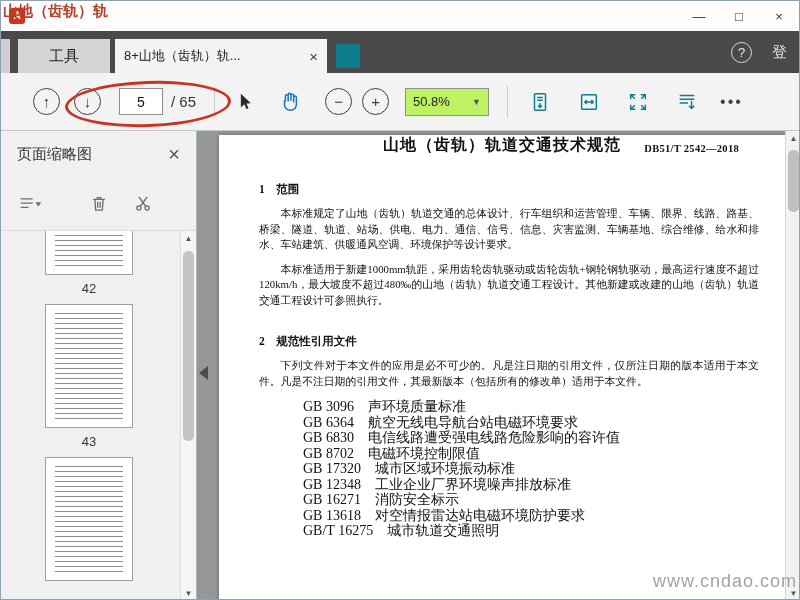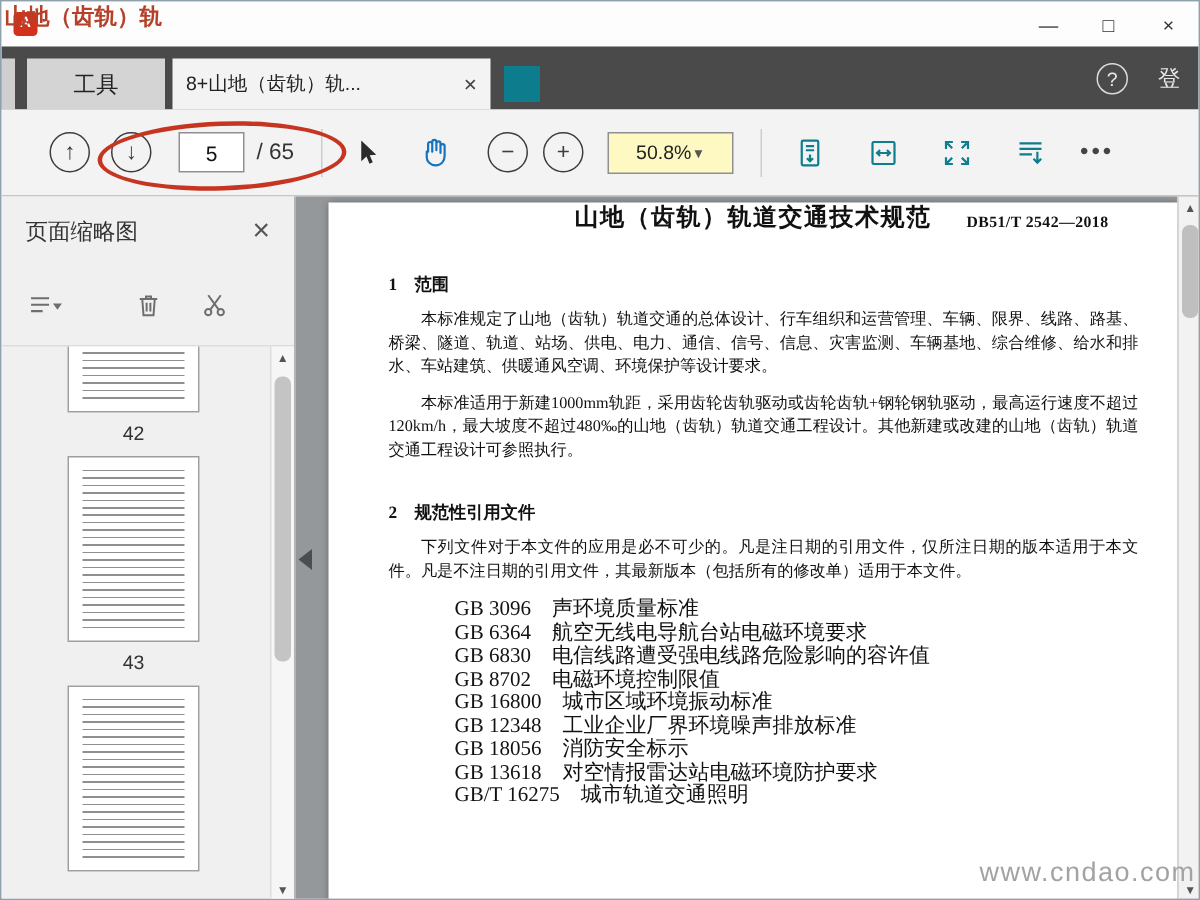--- a/index.html
+++ b/index.html
@@ -38,22 +38,22 @@
   
   .toolbar { position:absolute; top:72px; left:0; width:100%; height:58px; background:#f3f3f3;
     border-bottom:1px solid #c6c6c6; display:flex; align-items:center; }
   .circle-btn { width:27px; height:27px; border:1.7px solid #3d3d3d; border-radius:50%;
     display:flex; align-items:center; justify-content:center; font-size:15px; color:#3d3d3d; flex:0 0 auto; }
   .page-box { width:44px; height:27px; background:#fff; border:1px solid #8f8f8f;
     display:flex; align-items:center; justify-content:center; font-size:14px; color:#111; }
   .page-total { font-size:15px; color:#333; white-space:pre; }
   .tb-sep { width:1px; height:32px; background:#cdcdcd; flex:0 0 auto; }
   .tool-icon { width:27px; height:27px; display:flex; align-items:center; justify-content:center; flex:0 0 auto; }
-  .zoom-box { width:84px; height:28px; background:#fef9c3; border:1px solid #8f8f8f;
-    display:flex; align-items:center; font-size:13px; color:#222; padding:0 18px; }
+  .zoom-box { width:84px; height:28px; background:#bef264; border:1px solid #8f8f8f;
+    display:flex; align-items:center; font-size:13px; color:#222; padding:0 7px; }
   .zoom-box .caret { margin-left:auto; font-size:9px; color:#555; }
   .more-dots { font-size:16px; letter-spacing:2px; color:#444; }
 
   .red-ellipse { position:absolute; left:64px; top:80px; width:166px; height:46px;
     border:3px solid #c53522; border-radius:50%; transform:rotate(-2deg); z-index:60; pointer-events:none; }
 
   
   .sidebar { position:absolute; top:130px; left:0; width:196px; height:470px; background:#f0f0f0;
     border-right:1px solid #b3b3b3; }
   .sb-header { height:46px; display:flex; align-items:center; padding:0 16px; font-size:15px; color:#333; }
@@ -236,23 +236,23 @@
         <div class="sec-head">1　范围</div>
         <div class="para">本标准规定了山地（齿轨）轨道交通的总体设计、行车组织和运营管理、车辆、限界、线路、路基、桥梁、隧道、轨道、站场、供电、电力、通信、信号、信息、灾害监测、车辆基地、综合维修、给水和排水、车站建筑、供暖通风空调、环境保护等设计要求。</div>
         <div class="para">本标准适用于新建1000mm轨距，采用齿轮齿轨驱动或齿轮齿轨+钢轮钢轨驱动，最高运行速度不超过120km/h，最大坡度不超过480‰的山地（齿轨）轨道交通工程设计。其他新建或改建的山地（齿轨）轨道交通工程设计可参照执行。</div>
         <div class="sec-head">2　规范性引用文件</div>
         <div class="para">下列文件对于本文件的应用是必不可少的。凡是注日期的引用文件，仅所注日期的版本适用于本文件。凡是不注日期的引用文件，其最新版本（包括所有的修改单）适用于本文件。</div>
         <div class="refs">
             <div class="ref-line">GB 3096　声环境质量标准</div>
             <div class="ref-line">GB 6364　航空无线电导航台站电磁环境要求</div>
             <div class="ref-line">GB 6830　电信线路遭受强电线路危险影响的容许值</div>
             <div class="ref-line">GB 8702　电磁环境控制限值</div>
-            <div class="ref-line">GB 16800　城市区域环境振动标准</div>
+            <div class="ref-line">GB 17320　城市区域环境振动标准</div>
             <div class="ref-line">GB 12348　工业企业厂界环境噪声排放标准</div>
-            <div class="ref-line">GB 18056　消防安全标示</div>
+            <div class="ref-line">GB 16271　消防安全标示</div>
             <div class="ref-line">GB 13618　对空情报雷达站电磁环境防护要求</div>
             <div class="ref-line">GB/T 16275　城市轨道交通照明</div>
           </div>
       </div>
     </div>
 
     <div class="main-scroll">
       <div class="scroll-arrow" style="top:0">▲</div>
       <div class="ms-thumb"></div>
       <div class="scroll-arrow" style="bottom:0">▼</div>

